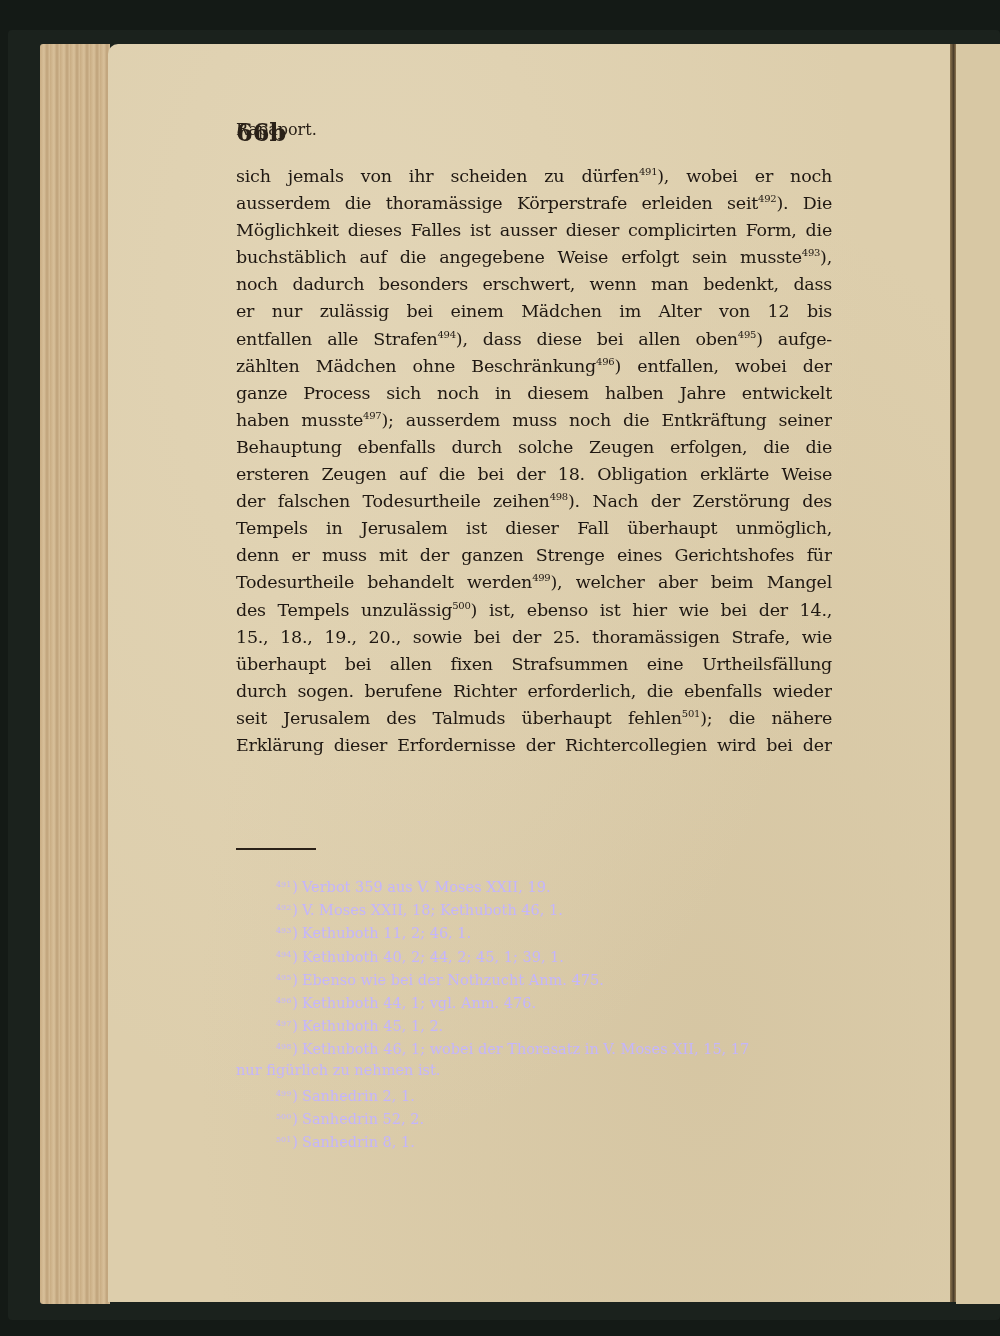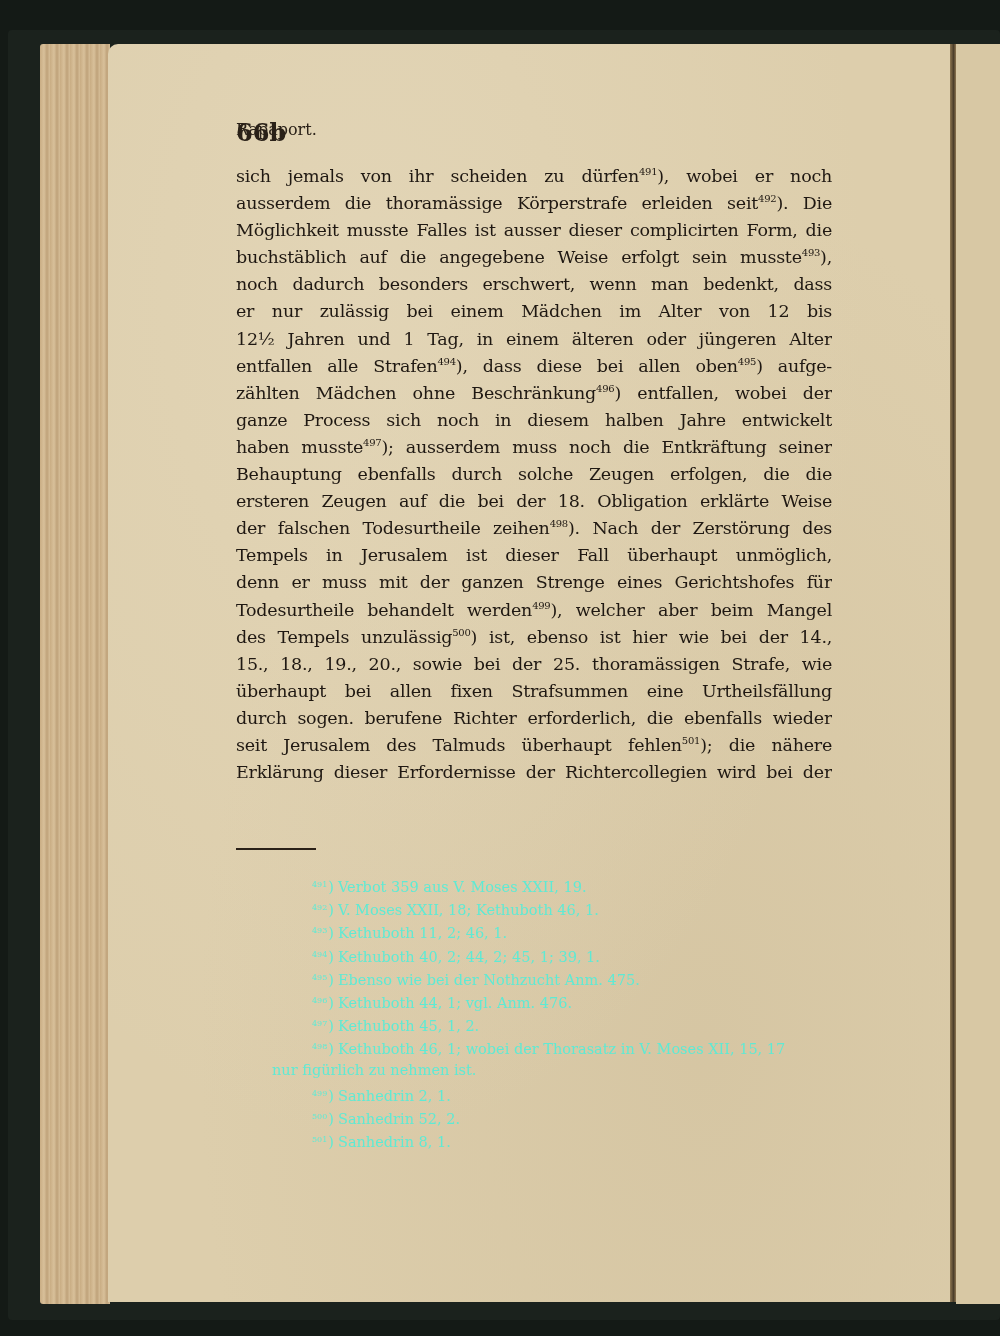--- a/index.html
+++ b/index.html
@@ -45,21 +45,21 @@
     font-family: "DejaVu Serif", serif;
   }
   .line { display: block; text-align: justify; text-align-last: justify; white-space: nowrap; overflow: hidden; height: 27.1px; letter-spacing: -0.25px; }
   sup { font-size: 10px; line-height: 0; vertical-align: 7px; }
   .rule {
     position: absolute; left: 236px; top: 848px; width: 80px; height: 2px;
     background: #2a2118;
   }
   .footnotes {
     position: absolute; left: 236px; top: 873px; width: 596px;
-    color: #5eead4; font-size: 14.5px; line-height: 23.2px; margin-left: 36px;
+    color: #c4b5fd; font-size: 14.5px; line-height: 23.2px;
   }
   .fn { display: block; padding-left: 40px; white-space: nowrap; height: 23.2px; }
   .fn.cont { padding-left: 0; }
   .fn-mark { font-size: 8px; vertical-align: 5px; margin-right: 1px; }
   .fn-paren { margin-right: 4px; }
 </style>
 </head>
 <body>
 
 <div class="cover"></div>
@@ -69,25 +69,24 @@
 <div class="next-page"></div>
 
 <div class="header">
   <span class="page-number">66b</span>
   <div class="running-head">Rapaport.</div>
 </div>
 
 <div class="body-text" id="body-text">
     <span class="line"><span>sich jemals von ihr scheiden zu dürfen</span><sup>491</sup><span>), wobei er noch</span></span>
     <span class="line"><span>ausserdem die thoramässige Körperstrafe erleiden seit</span><sup>492</sup><span>). Die</span></span>
-    <span class="line"><span>Möglichkeit musste Falles ist ausser dieser complicirten Form, die</span></span>
+    <span class="line"><span>Möglichkeit dieses Falles ist ausser dieser complicirten Form, die</span></span>
     <span class="line"><span>buchstäblich auf die angegebene Weise erfolgt sein musste</span><sup>493</sup><span>),</span></span>
     <span class="line"><span>noch dadurch besonders erschwert, wenn man bedenkt, dass</span></span>
     <span class="line"><span>er nur zulässig bei einem Mädchen im Alter von 12 bis</span></span>
-    <span class="line"><span>12½ Jahren und 1 Tag, in einem älteren oder jüngeren Alter</span></span>
     <span class="line"><span>entfallen alle Strafen</span><sup>494</sup><span>), dass diese bei allen oben</span><sup>495</sup><span>) aufge-</span></span>
     <span class="line"><span>zählten Mädchen ohne Beschränkung</span><sup>496</sup><span>) entfallen, wobei der</span></span>
     <span class="line"><span>ganze Process sich noch in diesem halben Jahre entwickelt</span></span>
     <span class="line"><span>haben musste</span><sup>497</sup><span>); ausserdem muss noch die Entkräftung seiner</span></span>
     <span class="line"><span>Behauptung ebenfalls durch solche Zeugen erfolgen, die die</span></span>
     <span class="line"><span>ersteren Zeugen auf die bei der 18. Obligation erklärte Weise</span></span>
     <span class="line"><span>der falschen Todesurtheile zeihen</span><sup>498</sup><span>). Nach der Zerstörung des</span></span>
     <span class="line"><span>Tempels in Jerusalem ist dieser Fall überhaupt unmöglich,</span></span>
     <span class="line"><span>denn er muss mit der ganzen Strenge eines Gerichtshofes für</span></span>
     <span class="line"><span>Todesurtheile behandelt werden</span><sup>499</sup><span>), welcher aber beim Mangel</span></span>

